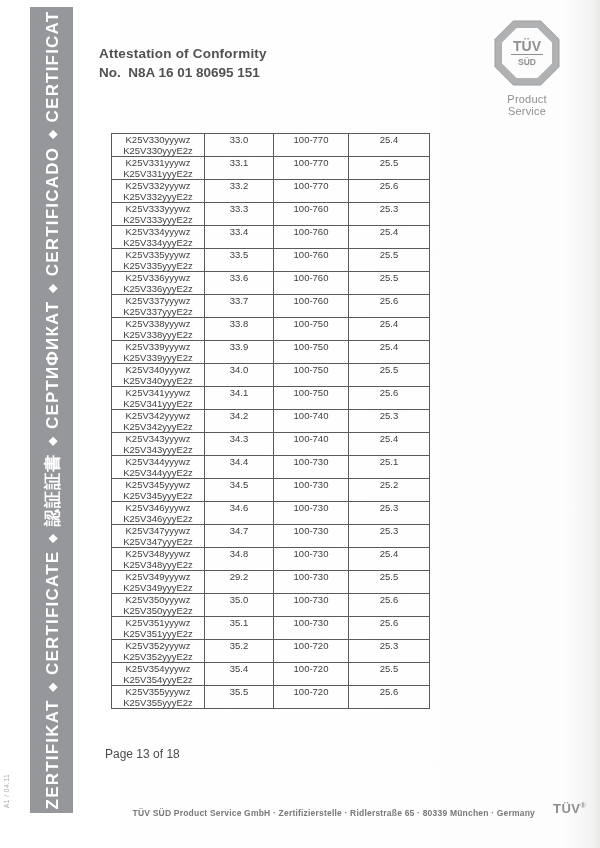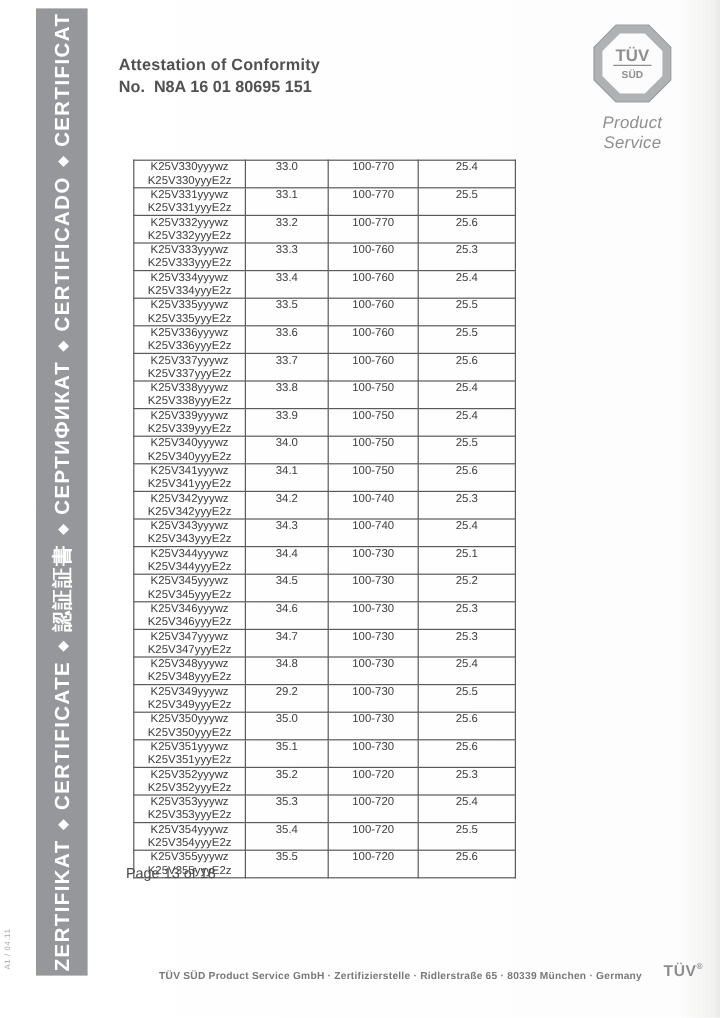--- a/index.html
+++ b/index.html
@@ -24,35 +24,35 @@
     position:absolute;left:3px;top:808px;
     transform:rotate(-90deg);transform-origin:left top;
     font-size:6.5px;color:#a8a8a8;white-space:nowrap;letter-spacing:.5px;
   }
   
   .header-block{position:absolute;left:99px;top:46px;color:#515151;}
   .header-title{font-size:13.5px;font-weight:bold;letter-spacing:.2px;}
   .header-number{font-size:13.5px;font-weight:bold;margin-top:4px;white-space:pre;}
   
   .logo{position:absolute;left:491px;top:20px;width:72px;text-align:center;}
-  .logo-caption{font-size:14px;color:#8f8f8f;margin-top:3px;letter-spacing:.2px;font-style:italic;}
+  .logo-caption{font-size:11px;color:#8f8f8f;margin-top:3px;letter-spacing:.2px;}
   
   .table-wrap{position:absolute;left:111px;top:133px;}
   table{border-collapse:collapse;}
   td{
     border:1px solid #5a5a5a;font-size:9.5px;color:#3d3d3d;
     text-align:center;vertical-align:top;padding:1px 2px 0 2px;line-height:10.5px;
   }
   .col-model{width:88px;}
   .col-v1{width:64px;}
   .col-v2{width:70px;text-align:center;}
   .col-v3{width:76px;}
   .model-line{line-height:10.5px;white-space:nowrap;text-align:center;}
   
-  .page-indicator{position:absolute;left:105px;top:721px;font-size:12px;color:#4c4c4c;}
+  .page-indicator{position:absolute;left:105px;top:747px;font-size:12px;color:#4c4c4c;}
   .footer-line{
     position:absolute;left:75px;width:460px;top:808px;text-align:right;
     font-size:8.5px;color:#787878;font-weight:bold;letter-spacing:.2px;white-space:nowrap;
   }
   .brand-mark{position:absolute;left:553px;top:801px;font-size:13px;color:#8d8d8d;font-weight:bold;letter-spacing:.5px;}
   .brand-mark sup{font-size:7px;}
 </style>
 </head>
 <body>
 
@@ -282,29 +282,20 @@
           <td class="col-model">
             <div class="model-line">K25V352yyywz</div>
             <div class="model-line">K25V352yyyE2z</div>
           </td>
           <td class="col-v1">35.2</td>
           <td class="col-v2">100-720</td>
           <td class="col-v3">25.3</td>
         </tr>
         <tr>
           <td class="col-model">
-            <div class="model-line">K25V353yyywz</div>
-            <div class="model-line">K25V353yyyE2z</div>
-          </td>
-          <td class="col-v1">35.3</td>
-          <td class="col-v2">100-720</td>
-          <td class="col-v3">25.4</td>
-        </tr>
-        <tr>
-          <td class="col-model">
             <div class="model-line">K25V354yyywz</div>
             <div class="model-line">K25V354yyyE2z</div>
           </td>
           <td class="col-v1">35.4</td>
           <td class="col-v2">100-720</td>
           <td class="col-v3">25.5</td>
         </tr>
         <tr>
           <td class="col-model">
             <div class="model-line">K25V355yyywz</div>

